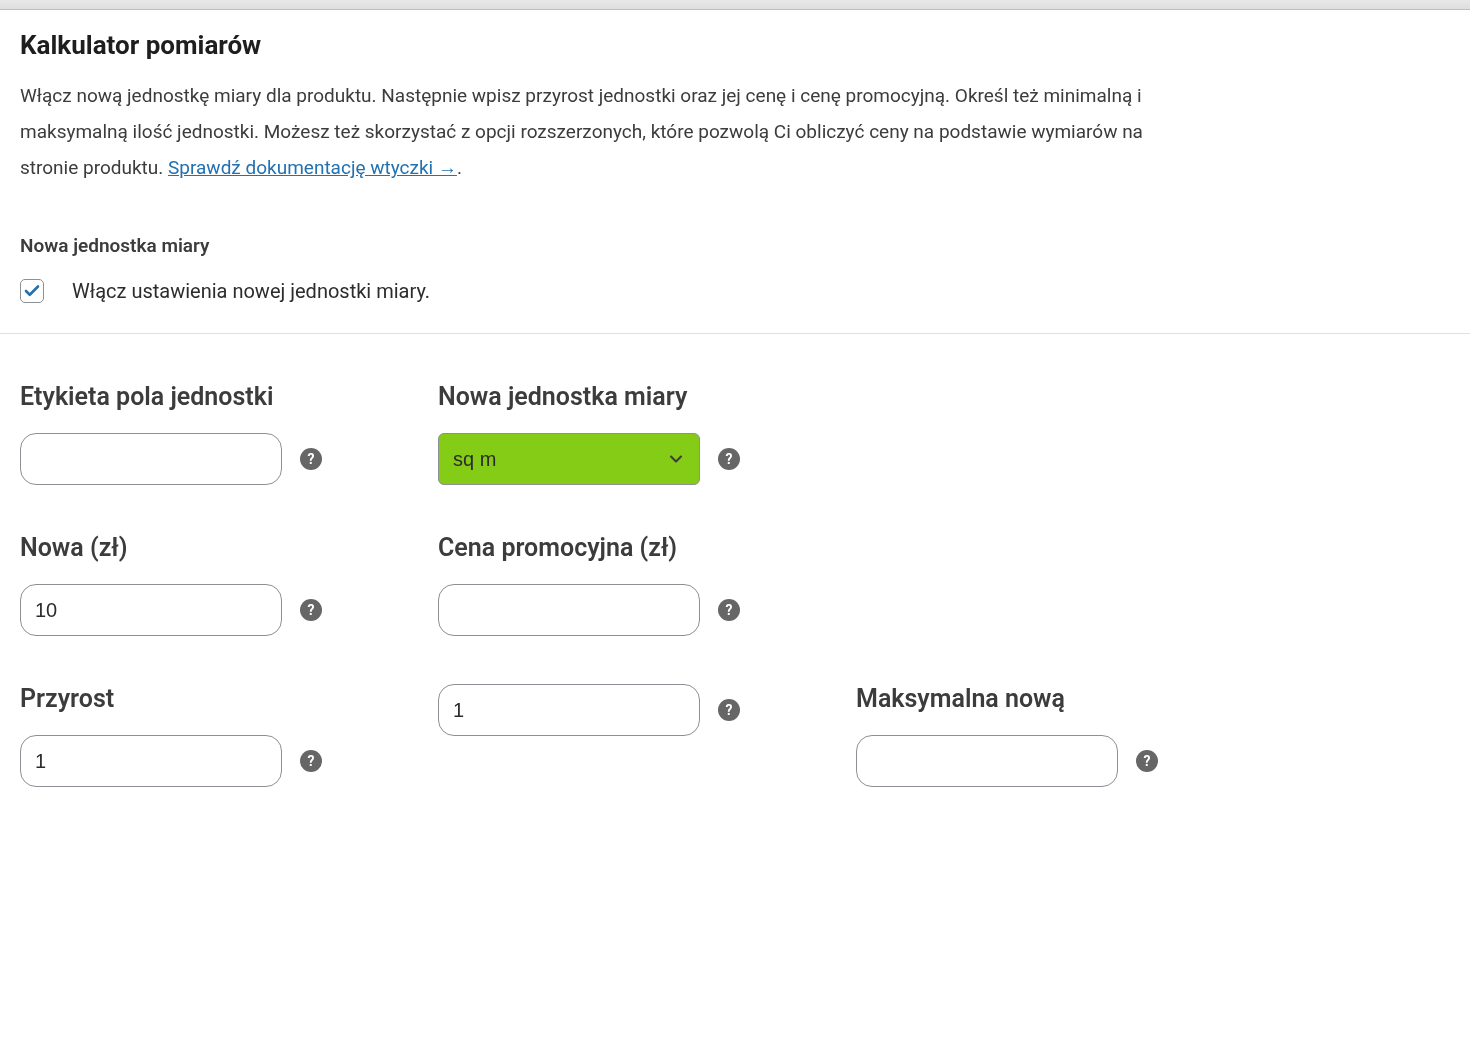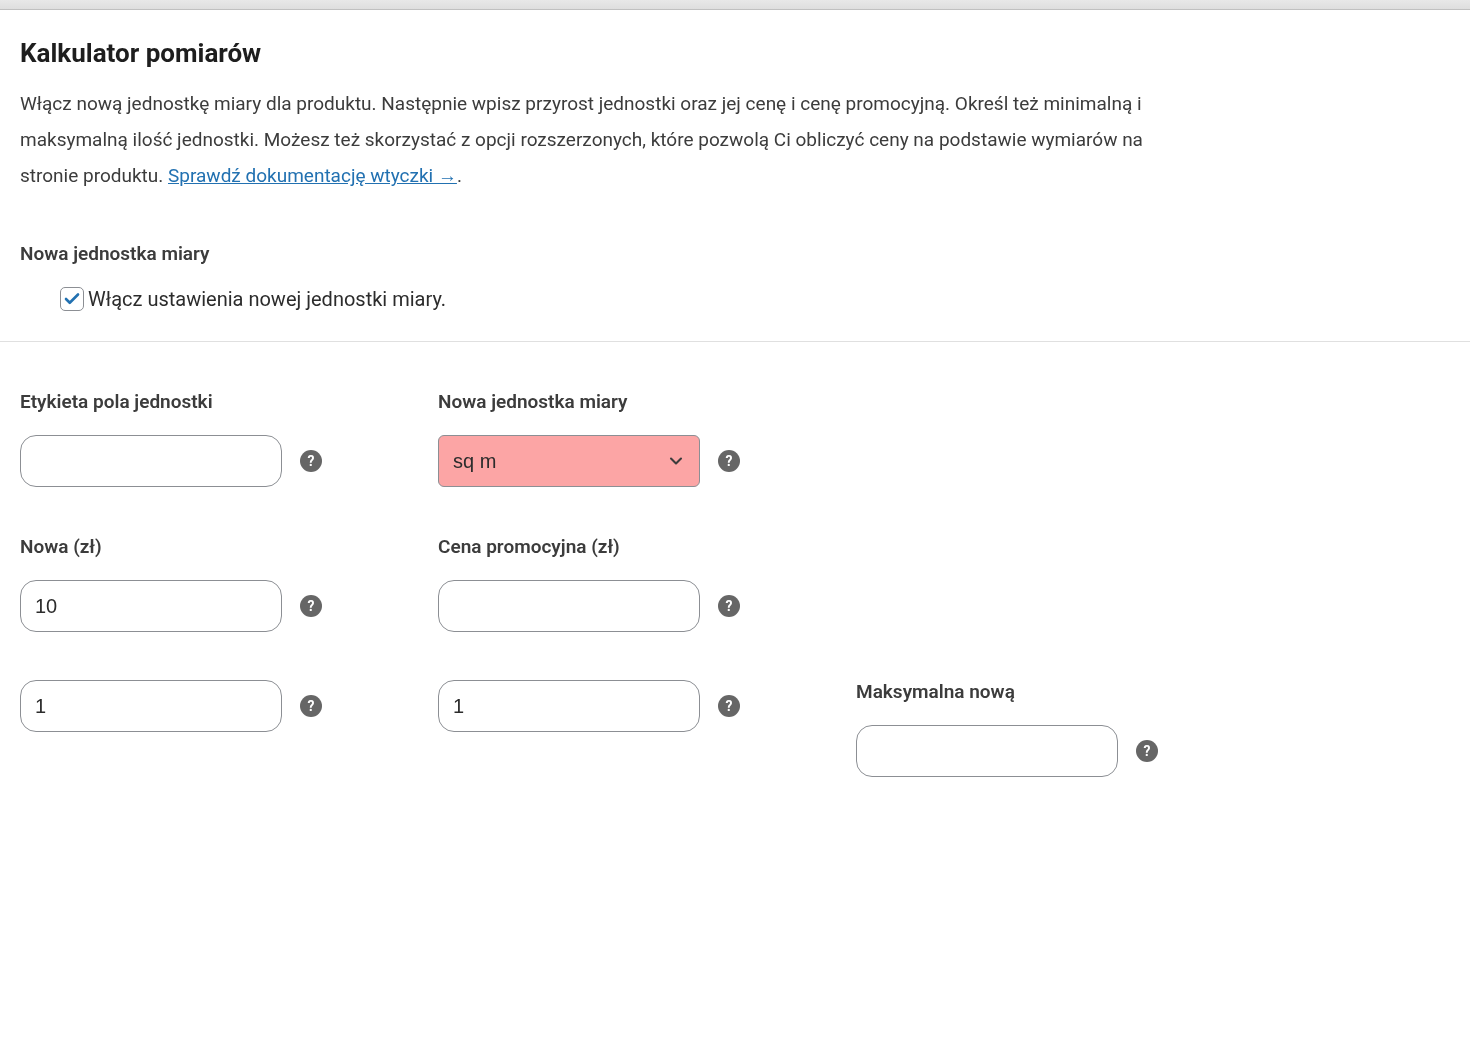--- a/index.html
+++ b/index.html
@@ -11,21 +11,21 @@
       font-family: -apple-system, BlinkMacSystemFont, "Segoe UI", Roboto, sans-serif;
       background: #fff;
       color: #1e1e1e;
     }
     .top-bar {
       height: 10px;
       background: linear-gradient(to bottom, #e8e8e8, #dedede);
       border-bottom: 1px solid #c0c0c0;
     }
     .panel {
-      padding: 28px 20px 20px 20px;
+      padding: 20px 20px 20px 20px;
     }
     h2 {
       font-size: 26px;
       font-weight: 700;
       color: #1e1e1e;
       margin-bottom: 18px;
     }
     .description {
       font-size: 19px;
       line-height: 1.9;
@@ -39,23 +39,22 @@
     }
     .section-label {
       font-size: 19px;
       font-weight: 600;
       color: #3c3c3c;
       margin-bottom: 22px;
     }
     .checkbox-row {
       display: flex;
       align-items: center;
-      gap: 4px;
+      gap: 28px;
       margin-bottom: 20px;
-      margin-left: 40px;
     }
     .checkbox {
       width: 24px;
       height: 24px;
       border: 1.5px solid #8c8f94;
       border-radius: 5px;
       background: #fff;
       display: flex;
       align-items: center;
       justify-content: center;
@@ -81,21 +80,21 @@
     .form-row {
       display: flex;
       gap: 0;
       margin-bottom: 48px;
     }
     .form-col {
       width: 418px;
       flex-shrink: 0;
     }
     .field-label {
-      font-size: 19px;
+      font-size: 25px;
       font-weight: 600;
       color: #3c3c3c;
       margin-bottom: 22px;
       display: block;
     }
     .field-wrap {
       display: flex;
       align-items: center;
       gap: 18px;
     }
@@ -115,21 +114,21 @@
       width: 262px;
     }
     .select {
       width: 262px;
       height: 52px;
       border: 1px solid #8c8f94;
       border-radius: 6px;
       padding: 0 40px 0 14px;
       font-size: 20px;
       color: #2c2c2c;
-      background: #fca5a5;
+      background: #84cc16;
       appearance: none;
       -webkit-appearance: none;
       cursor: pointer;
       outline: none;
     }
     .select-chevron {
       position: absolute;
       right: 14px;
       top: 50%;
       transform: translateY(-50%);
@@ -224,20 +223,21 @@
           <input type="text" class="text-input" value="" style="">
           <span class="help-icon">?</span>
         </div>
       </div>
 
     </div>
 
     <div class="form-row">
 
       <div class="form-col">
+        <label class="field-label">Przyrost</label>
         <div class="field-wrap">
           <input type="text" class="text-input" value="1" style="">
           <span class="help-icon">?</span>
         </div>
       </div>
 
       <div class="form-col">
         <div class="field-wrap">
           <input type="text" class="text-input" value="1" style="">
           <span class="help-icon">?</span>

